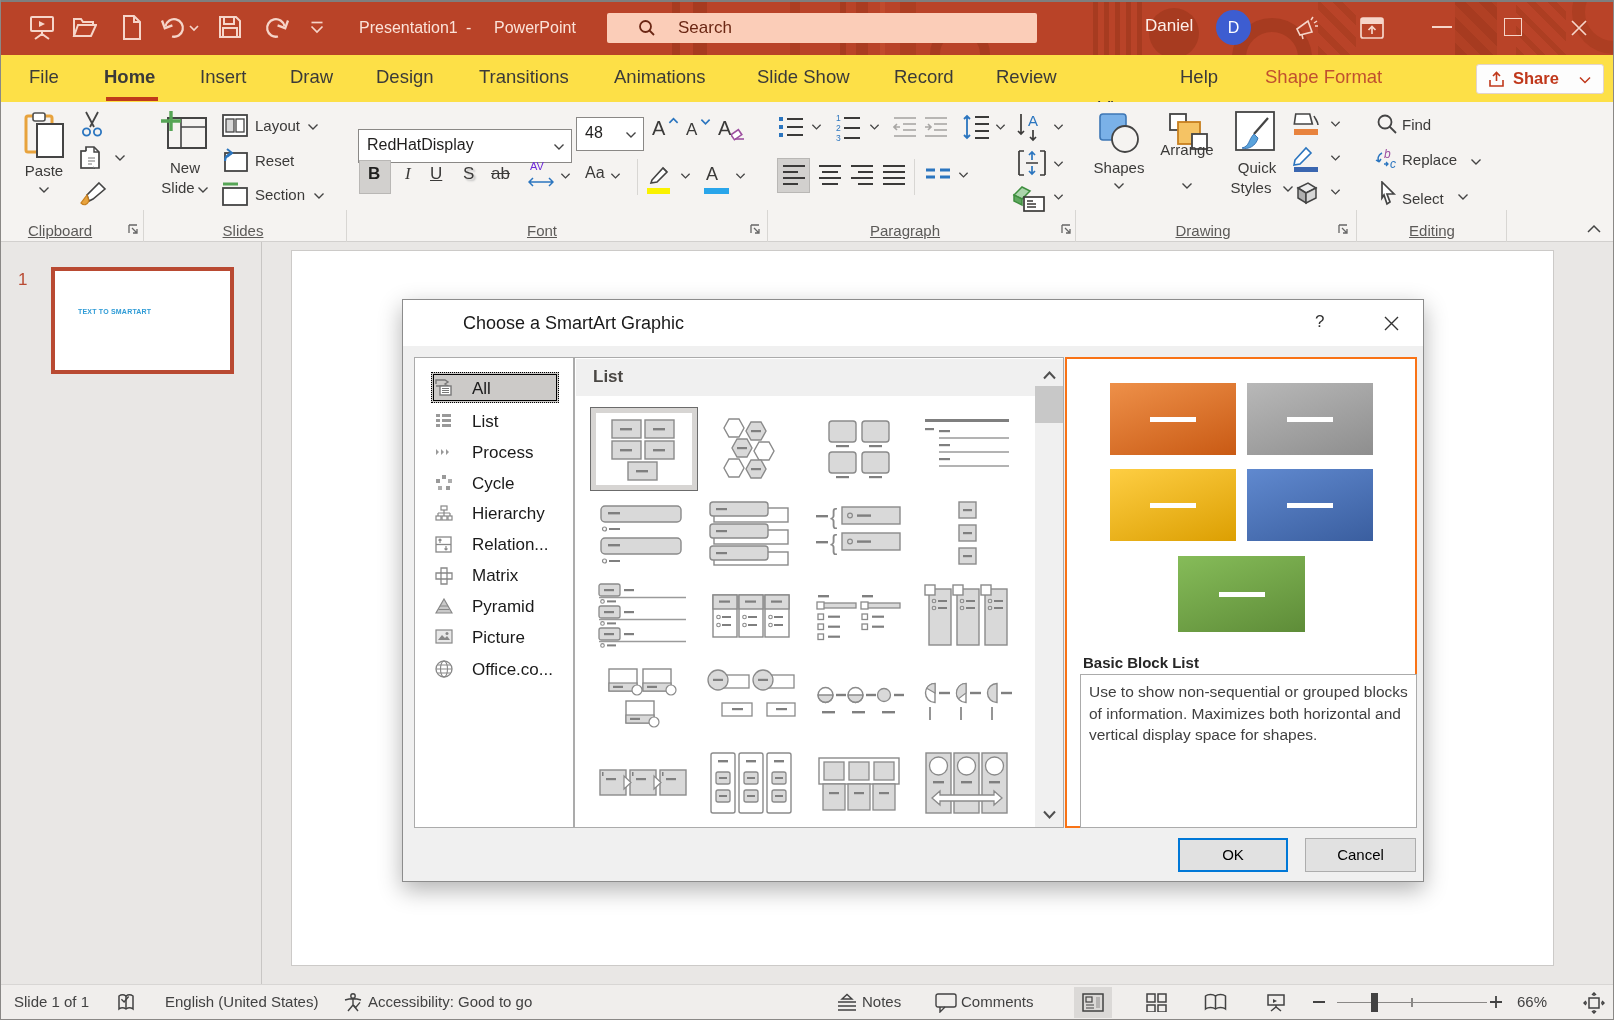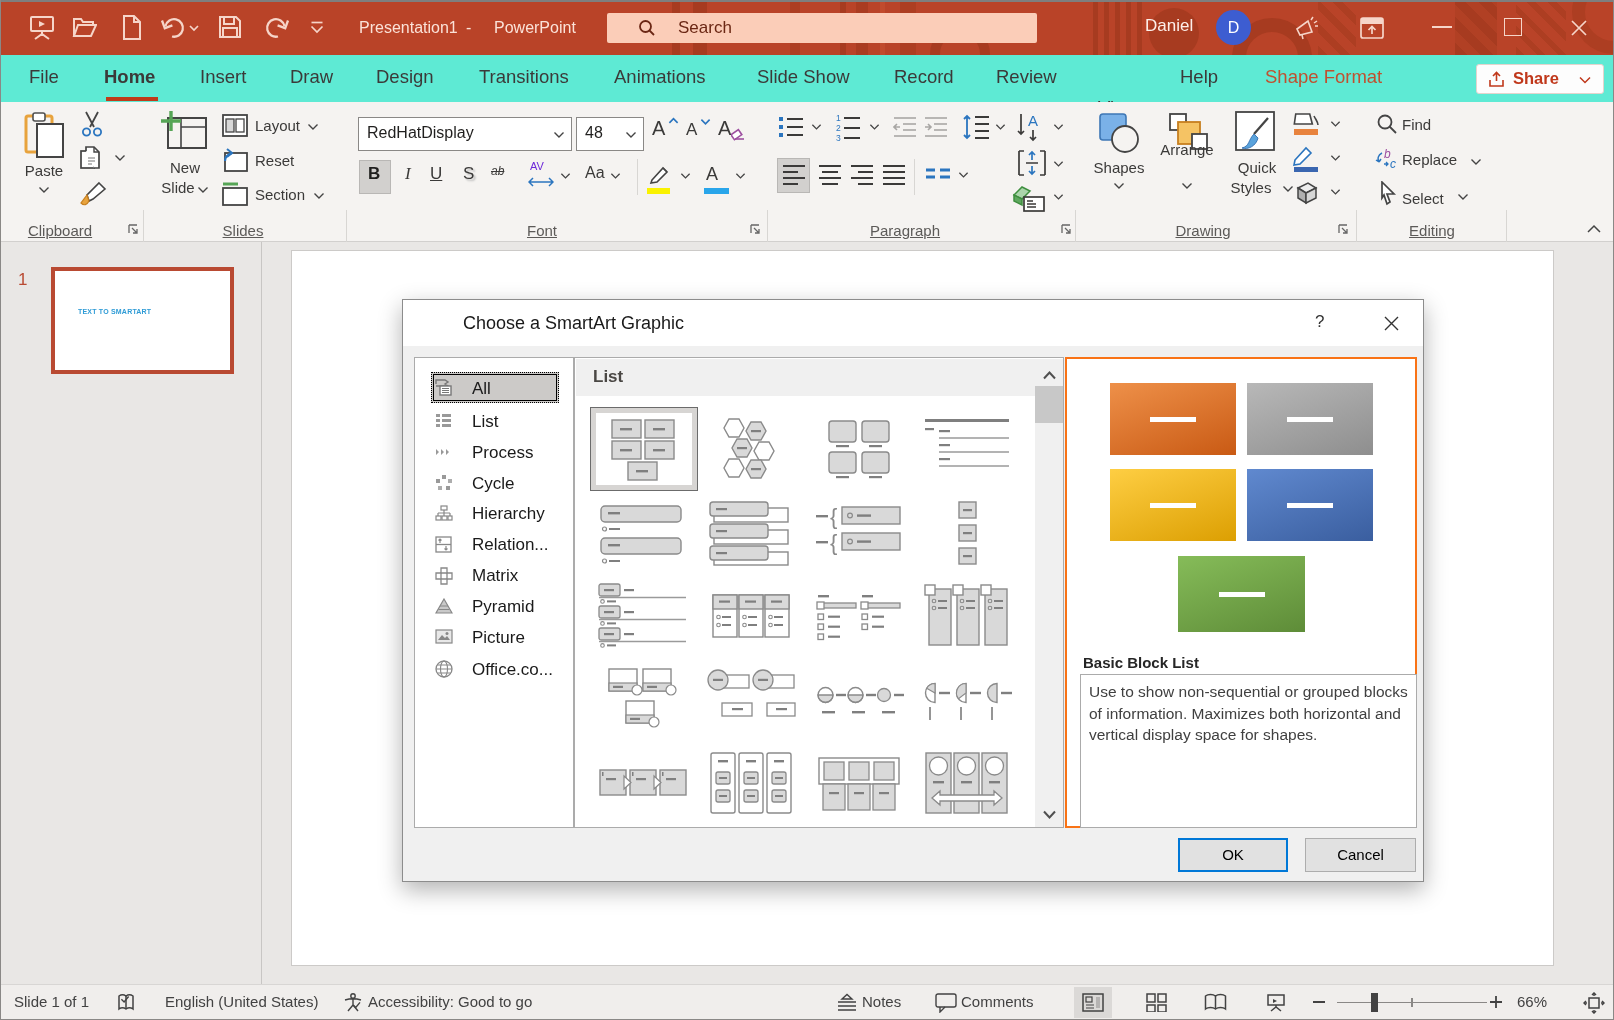--- a/index.html
+++ b/index.html
@@ -84,21 +84,21 @@
     <rect x="1" y="1" width="22" height="20" rx="2" fill="none" stroke="#F6D5C9" stroke-width="1.7"></rect>
     <rect x="1" y="1" width="22" height="6" fill="#F6D5C9"></rect>
     <path d="M12 17 L12 10 M8.5 13 L12 9.5 L15.5 13" stroke="#F6D5C9" stroke-width="1.7" fill="none"></path>
   </svg>
   <div class="abs" style="left:1432px;top:26px;width:20px;height:2px;background:#F6D5C9;"></div>
   <div class="abs" style="left:1504px;top:18px;width:16px;height:16px;border:1.6px solid #F6D5C9;"></div>
   <svg class="abs" style="left:1570px;top:19px;" width="18" height="18" viewBox="0 0 18 18">
     <path d="M2 2 L16 16 M16 2 L2 16" stroke="#F6D5C9" stroke-width="1.7"></path>
   </svg>
 </div>
-<div class="abs" style="left:0;top:55px;width:1614px;height:47px;background:#5eead4;">
+<div class="abs" style="left:0;top:55px;width:1614px;height:47px;background:#fde047;">
   <div class="abs" style="left:29px;top:11px;font-size:18.5px;color:#3B3A39;">File</div>
   <div class="abs" style="left:104px;top:11px;font-size:18.5px;color:#3B3A39;font-weight:bold;">Home</div>
   <div class="abs" style="left:106px;top:42px;width:52px;height:3.5px;background:#C03B1A;"></div>
   <div class="abs" style="left:200px;top:11px;font-size:18.5px;color:#3B3A39;">Insert</div>
   <div class="abs" style="left:290px;top:11px;font-size:18.5px;color:#3B3A39;">Draw</div>
   <div class="abs" style="left:376px;top:11px;font-size:18.5px;color:#3B3A39;">Design</div>
   <div class="abs" style="left:479px;top:11px;font-size:18.5px;color:#3B3A39;">Transitions</div>
   <div class="abs" style="left:614px;top:11px;font-size:18.5px;color:#3B3A39;">Animations</div>
   <div class="abs" style="left:757px;top:11px;font-size:18.5px;color:#3B3A39;">Slide Show</div>
   <div class="abs" style="left:894px;top:11px;font-size:18.5px;color:#3B3A39;">Record</div>
@@ -209,21 +209,21 @@
   <div class="abs" style="left:255px;top:50px;font-size:15px;color:#3B3A39;">Reset</div>
   <svg class="abs" style="left:222px;top:80px;" width="26" height="24" viewBox="0 0 26 24">
     <rect x="1" y="6" width="24" height="17" fill="#fff" stroke="#444" stroke-width="1.8"></rect>
     <path d="M1 2 L16 2" stroke="#56A556" stroke-width="3"></path>
   </svg>
   <div class="abs" style="left:255px;top:84px;font-size:15px;color:#3B3A39;">Section</div>
   <svg class="abs" style="left:313px;top:90px;" width="12" height="8" viewBox="0 0 12 8">
       <path d="M1.5 1.5 L6 6 L10.5 1.5" fill="none" stroke="#444" stroke-width="1.4"></path>
     </svg>
 
-  <div class="abs" style="left:358px;top:15px;width:214px;height:34px;background:#fff;border:1px solid #8A8886;box-sizing:border-box;">
+  <div class="abs" style="left:358px;top:27px;width:214px;height:34px;background:#fff;border:1px solid #8A8886;box-sizing:border-box;">
     <div class="abs" style="left:8px;top:6px;font-size:16px;color:#201F1E;">RedHatDisplay</div>
     <svg class="abs" style="left:194px;top:13px;" width="12" height="8" viewBox="0 0 12 8">
         <path d="M1.5 1.5 L6 6 L10.5 1.5" fill="none" stroke="#444" stroke-width="1.4"></path>
       </svg>
   </div>
   <div class="abs" style="left:576px;top:15px;width:68px;height:34px;background:#fff;border:1px solid #8A8886;box-sizing:border-box;">
     <div class="abs" style="left:8px;top:6px;font-size:16px;color:#201F1E;">48</div>
     <svg class="abs" style="left:48px;top:13px;" width="12" height="8" viewBox="0 0 12 8">
         <path d="M1.5 1.5 L6 6 L10.5 1.5" fill="none" stroke="#444" stroke-width="1.4"></path>
       </svg>
@@ -240,21 +240,21 @@
   <svg class="abs" style="left:731px;top:26px;" width="15" height="13" viewBox="0 0 15 13">
     <rect x="1" y="4" width="9" height="6" transform="rotate(-35 5 7)" fill="#fff" stroke="#9D4FA0" stroke-width="1.6"></rect>
     <path d="M4 11 L13 11" stroke="#9D4FA0" stroke-width="1.6"></path>
   </svg>
 
   <div class="abs" style="left:359px;top:58px;width:32px;height:34px;background:#D2D0CE;border:1px solid #B9B7B5;box-sizing:border-box;"></div>
   <div class="abs" style="left:368px;top:62px;font-size:17px;font-weight:bold;color:#201F1E;">B</div>
   <div class="abs" style="left:405px;top:62px;font-size:17px;font-style:italic;font-family:'Liberation Serif',serif;color:#3B3A39;">I</div>
   <div class="abs" style="left:430px;top:62px;font-size:17px;text-decoration:underline;color:#3B3A39;">U</div>
   <div class="abs" style="left:463px;top:62px;font-size:17px;color:#3B3A39;text-shadow:2px 2px 2px #bbb;">S</div>
-  <div class="abs" style="left:491px;top:62px;font-size:12px;text-decoration:line-through;color:#3B3A39;font-style:italic;">ab</div>
+  <div class="abs" style="left:491px;top:62px;font-size:17px;text-decoration:line-through;color:#3B3A39;">ab</div>
   <div class="abs" style="left:530px;top:58px;font-size:11px;color:#6d28d9;">AV</div>
   <svg class="abs" style="left:528px;top:75px;" width="26" height="10" viewBox="0 0 26 10">
     <path d="M1 5 L25 5 M5 1 L1 5 L5 9 M21 1 L25 5 L21 9" fill="none" stroke="#2B75BF" stroke-width="1.5"></path>
   </svg>
   <svg class="abs" style="left:560px;top:70px;" width="11" height="8" viewBox="0 0 12 8">
       <path d="M1.5 1.5 L6 6 L10.5 1.5" fill="none" stroke="#444" stroke-width="1.4"></path>
     </svg>
   <div class="abs" style="left:585px;top:62px;font-size:16px;color:#3B3A39;">Aa</div>
   <svg class="abs" style="left:610px;top:70px;" width="11" height="8" viewBox="0 0 12 8">
       <path d="M1.5 1.5 L6 6 L10.5 1.5" fill="none" stroke="#444" stroke-width="1.4"></path>

